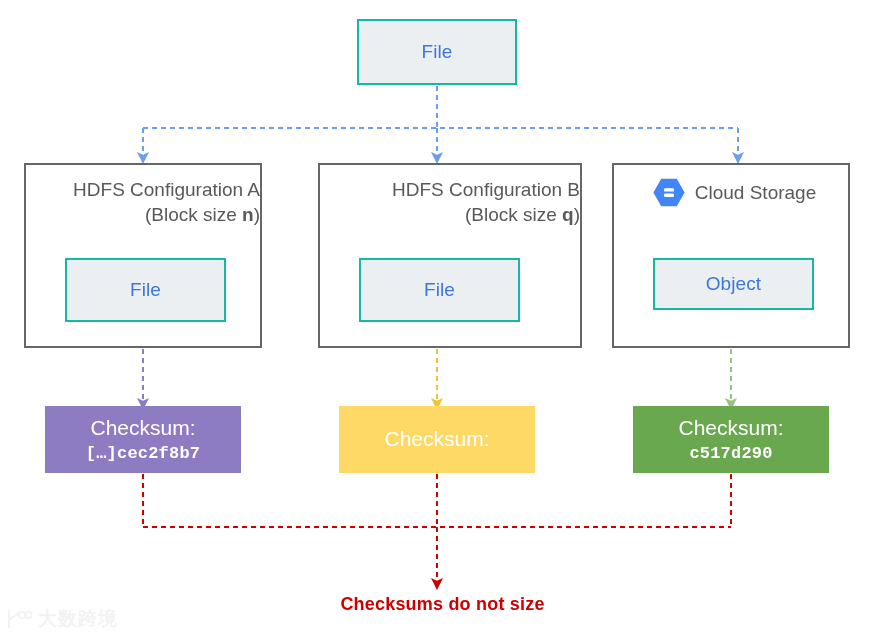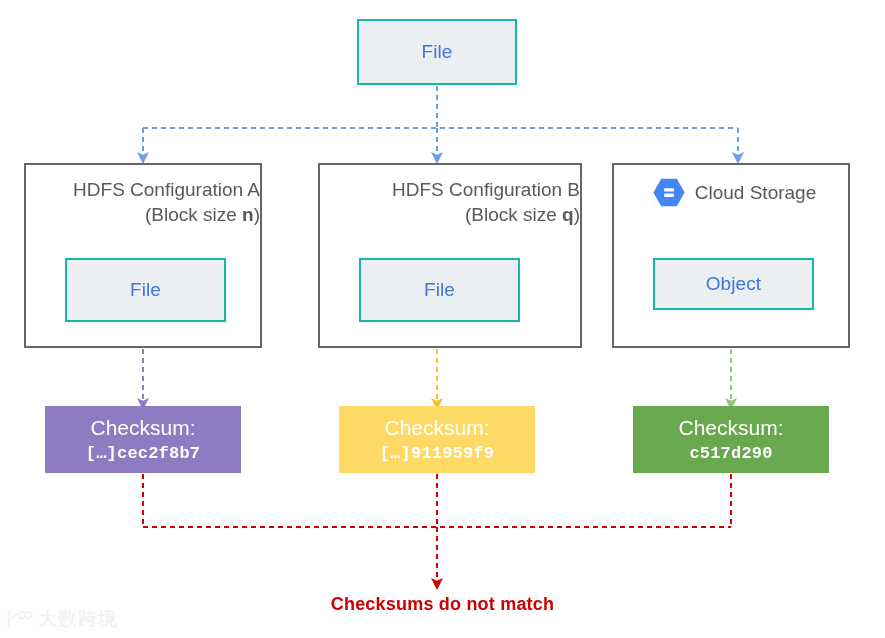--- a/index.html
+++ b/index.html
@@ -209,21 +209,20 @@
       <span>HDFS Configuration B</span><br>
       <span>(Block size </span><b>q</b><span>)</span>
     </div>
     <div class="node filebox" style="left:39px; top:93px; width:161px; height:64px;">
       <span>File</span>
     </div>
   </div>
 
   <div class="node checksum" style="left:339px; top:406px; width:196px; height:67px; background:#ffd966;">
     <span class="c-label">Checksum:</span>
-    <span class="c-hash">[…]911959f9</span>
   </div>
 
   <div class="node container-box" style="left:612px; top:163px; width:238px; height:185px;">
     <div class="cs-title-row">
       <span>
         <svg class="gcs-icon" viewBox="0 0 32 29" xmlns="http://www.w3.org/2000/svg">
           <polygon points="8.2,0.8 23.8,0.8 31.6,14.5 23.8,28.2 8.2,28.2 0.4,14.5" fill="#4285f4"></polygon>
           <rect x="11" y="10.3" width="10" height="3.3" rx="1.2" fill="#ffffff"></rect>
           <rect x="11" y="15.6" width="10" height="3.3" rx="1.2" fill="#ffffff"></rect>
         </svg>
@@ -233,21 +232,21 @@
     <div class="node filebox" style="left:39px; top:93px; width:161px; height:52px;">
       <span>Object</span>
     </div>
   </div>
 
   <div class="node checksum" style="left:633px; top:406px; width:196px; height:67px; background:#6aa84f;">
     <span class="c-label">Checksum:</span>
     <span class="c-hash">c517d290</span>
   </div>
 
-  <div class="caption">Checksums do not match</div>
+  <div class="caption">Checksums do not size</div>
 
   <div id="watermark">
     <svg width="26" height="22" viewBox="0 0 26 22" xmlns="http://www.w3.org/2000/svg" aria-hidden="true">
       <path d="M3,3 L3,19 M3,11 C7,11 9,6 12,6" stroke="#e8e8e8" stroke-width="2.2" fill="none" stroke-linecap="round"></path>
       <circle cx="16" cy="7" r="3.2" fill="none" stroke="#e8e8e8" stroke-width="2"></circle>
       <circle cx="22.5" cy="7" r="3.2" fill="none" stroke="#e8e8e8" stroke-width="2"></circle>
     </svg>
     <span class="wm-text">大数跨境</span>
   </div>
 

